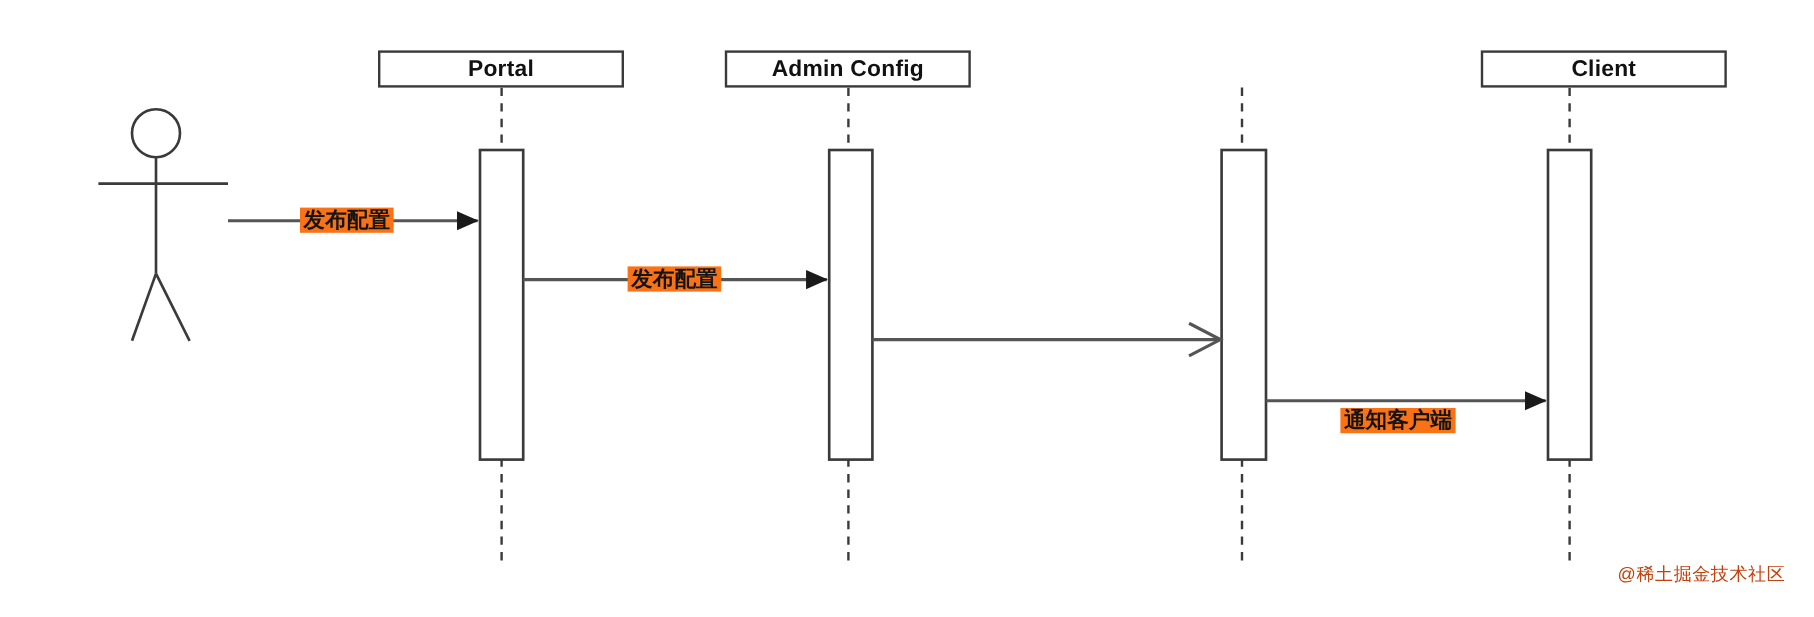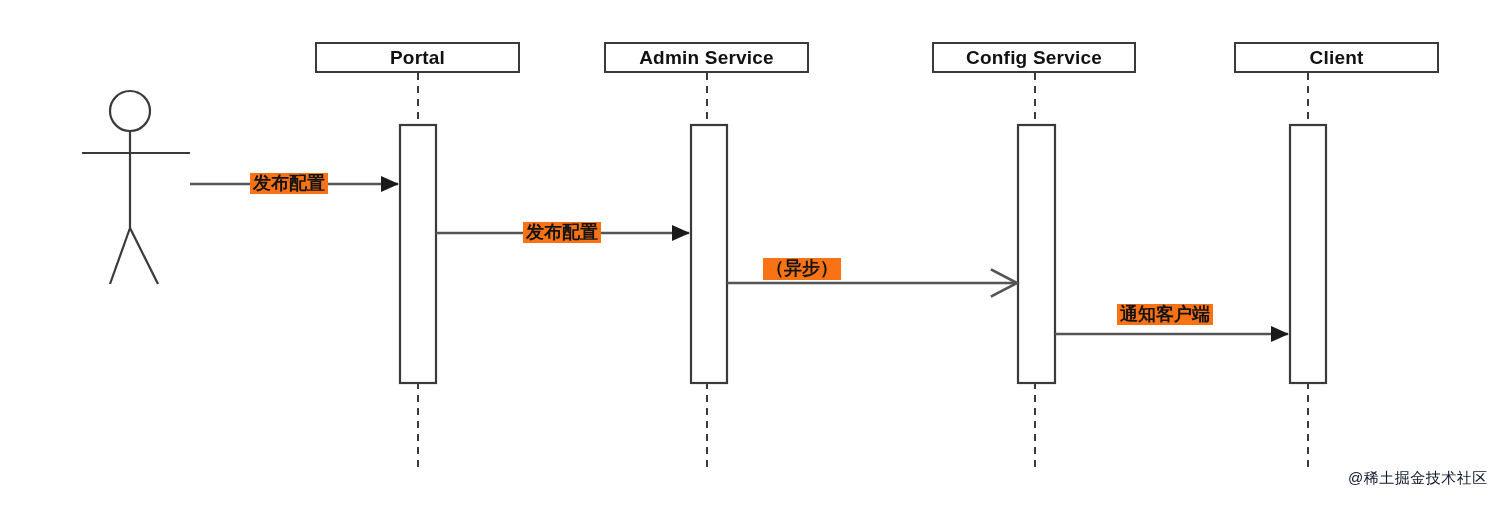--- a/index.html
+++ b/index.html
@@ -56,21 +56,21 @@
     padding: 0 3px;
     line-height: 1.18;
   }
   .msg-label.two-line {
     white-space: normal;
     line-height: 1.2;
   }
   .watermark {
     position: absolute;
     font-size: 15px;
-    color: #0f172a;
+    color: #c2410c;
     white-space: nowrap;
     letter-spacing: 0.5px;
   }
 </style>
 </head>
 <body>
 
 <div id="diagram-root">
 
   <svg class="canvas" viewBox="0 0 1512 514">
@@ -118,36 +118,32 @@
 
       <line x1="1055" y1="334" x2="1288" y2="334" stroke="#555555" stroke-width="2.6" marker-end="url(#filledArrow)"></line>
     </g>
   </svg>
 
   <div class="lifeline-box" style="left:315px; top:42px; width:205px; height:31px;">
     <span class="lifeline-label">Portal</span>
   </div>
 
   <div class="lifeline-box" style="left:604px; top:42px; width:205px; height:31px;">
-    <span class="lifeline-label">Admin Service</span>
+    <span class="lifeline-label">Admin Config</span>
   </div>
 
-  <div class="lifeline-box" style="left:932px; top:42px; width:204px; height:31px;">
-    <span class="lifeline-label">Config Service</span>
-  </div>
 
   <div class="lifeline-box" style="left:1234px; top:42px; width:205px; height:31px;">
     <span class="lifeline-label">Client</span>
   </div>
 
   <div class="msg-label" style="left:250px; top:173px;">发布配置</div>
 
   <div class="msg-label" style="left:523px; top:222px;">发布配置</div>
 
   <div class="msg-label two-line" style="left:763px; top:258px; text-align:center;">
-    <div>（异步）</div>
   </div>
 
-  <div class="msg-label" style="left:1117px; top:304px;">通知客户端</div>
+  <div class="msg-label" style="left:1117px; top:340px;">通知客户端</div>
 
   <div class="watermark" style="left:1348px; top:469px;">@稀土掘金技术社区</div>
 
 </div>
 
 </body></html>

